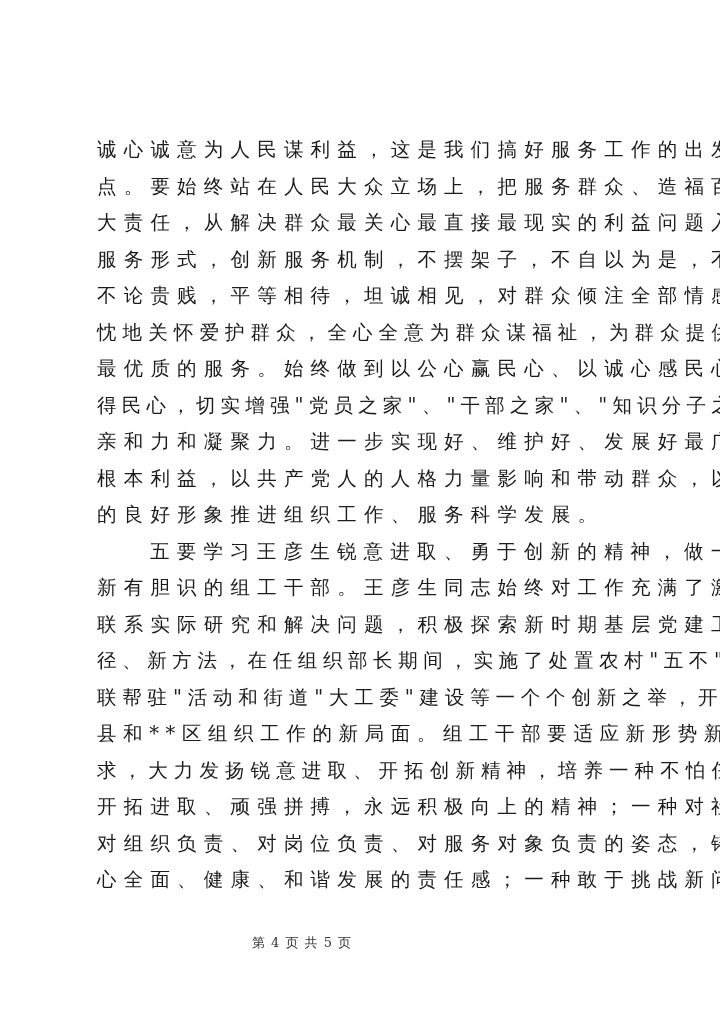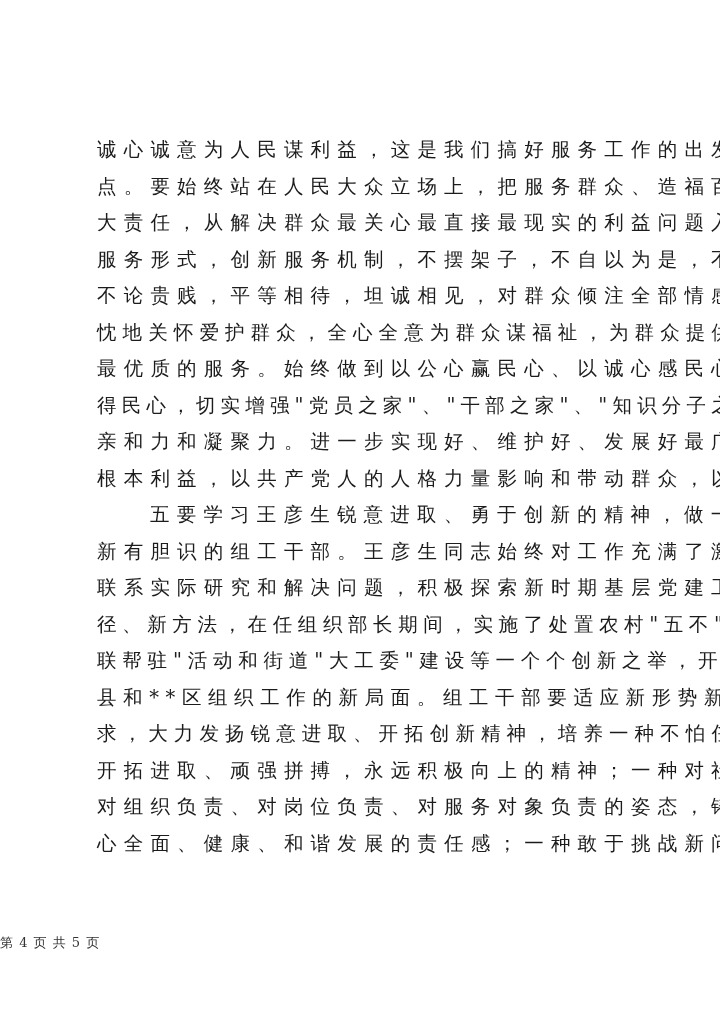--- a/index.html
+++ b/index.html
@@ -36,41 +36,42 @@
     color: #1c1c1c;
   }
   .line.indent {
     padding-left: 53px;
   }
   .footer {
     position: absolute;
     top: 934px;
     left: 0;
     width: 604px;
-    text-align: left;
+    text-align: center;
     font-size: 13px;
     color: #333333;
     letter-spacing: 1px;
   }
 </style>
 </head>
 <body>
 
 <div class="page">
   <div class="body-text">
     <div class="line">诚心诚意为人民谋利益，这是我们搞好服务工作的出发点和落脚</div>
     <div class="line">点。要始终站在人民大众立场上，把服务群众、造福百姓作为最</div>
     <div class="line">大责任，从解决群众最关心最直接最现实的利益问题入手，改进</div>
     <div class="line">服务形式，创新服务机制，不摆架子，不自以为是，不讲亲疏，</div>
     <div class="line">不论贵贱，平等相待，坦诚相见，对群众倾注全部情感，满腔热</div>
     <div class="line" style="letter-spacing:6.1px">忱地关怀爱护群众，全心全意为群众谋福祉，为群众提供最贴心、</div>
     <div class="line">最优质的服务。始终做到以公心赢民心、以诚心感民心、以爱心</div>
     <div class="line" style="letter-spacing:5.2px">得民心，切实增强"党员之家"、"干部之家"、"知识分子之家"的</div>
     <div class="line">亲和力和凝聚力。进一步实现好、维护好、发展好最广大人民的</div>
     <div class="line">根本利益，以共产党人的人格力量影响和带动群众，以组工干部</div>
+    <div class="line">的良好形象推进组织工作、服务科学发展。</div>
     <div class="line indent">五要学习王彦生锐意进取、勇于创新的精神，做一名改革创</div>
     <div class="line">新有胆识的组工干部。王彦生同志始终对工作充满了激情，注重</div>
     <div class="line">联系实际研究和解决问题，积极探索新时期基层党建工作的新途</div>
     <div class="line" style="letter-spacing:5.6px">径、新方法，在任组织部长期间，实施了处置农村"五不"党员、"</div>
     <div class="line" style="letter-spacing:5.8px">联帮驻"活动和街道"大工委"建设等一个个创新之举，开创了**</div>
     <div class="line" style="letter-spacing:6.6px">县和**区组织工作的新局面。组工干部要适应新形势新任务的要</div>
     <div class="line" style="letter-spacing:6.1px">求，大力发扬锐意进取、开拓创新精神，培养一种不怕任何挫折，</div>
     <div class="line">开拓进取、顽强拼搏，永远积极向上的精神；一种对社会负责、</div>
     <div class="line">对组织负责、对岗位负责、对服务对象负责的姿态，铸就自我身</div>
     <div class="line">心全面、健康、和谐发展的责任感；一种敢于挑战新问题，想别</div>

